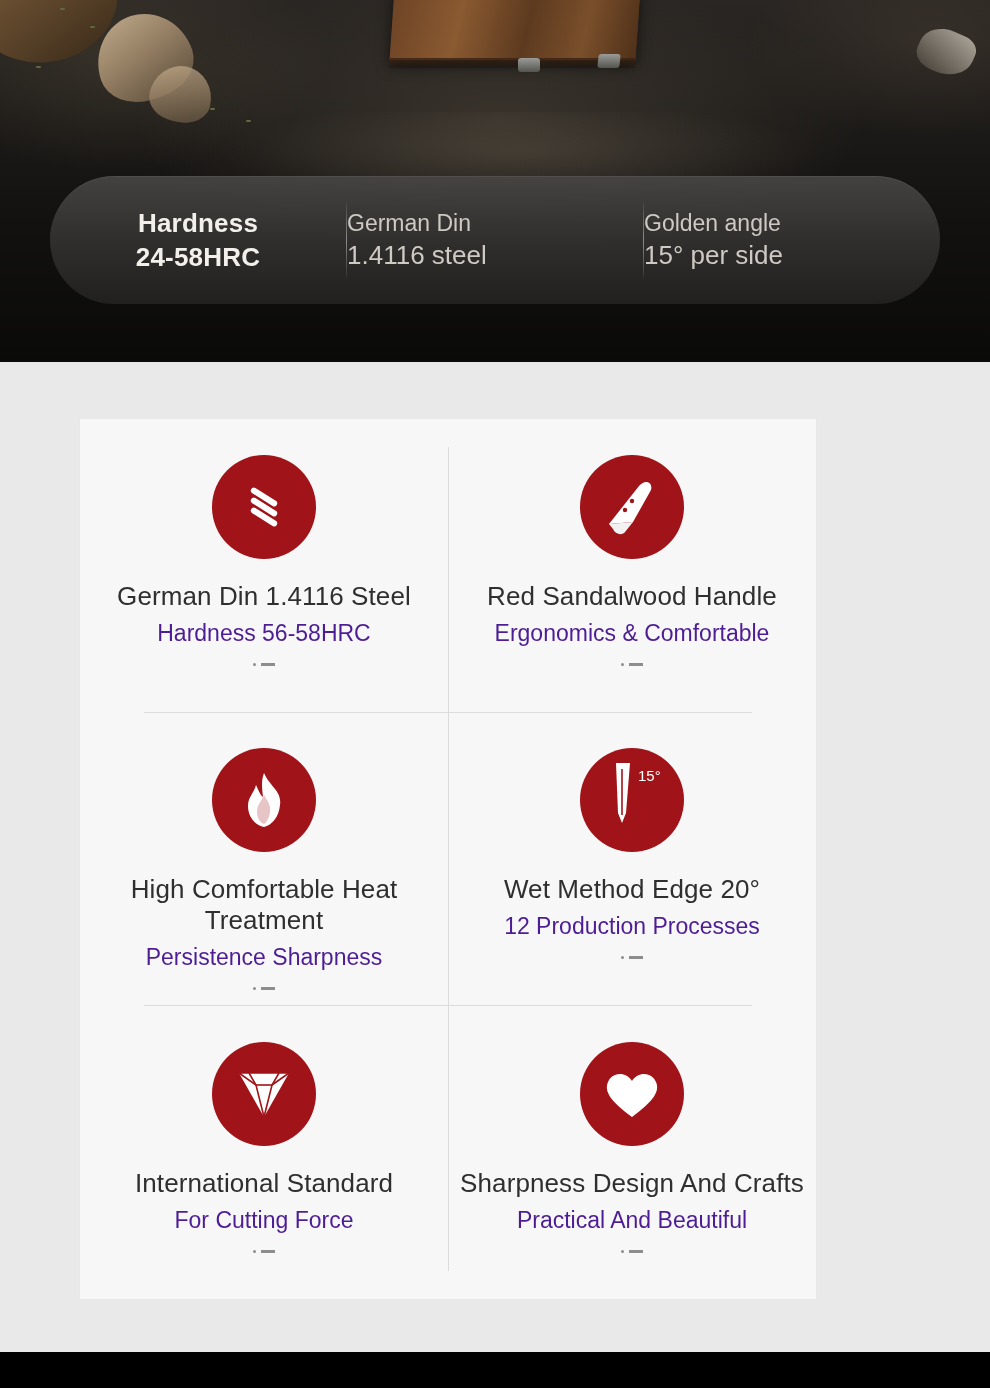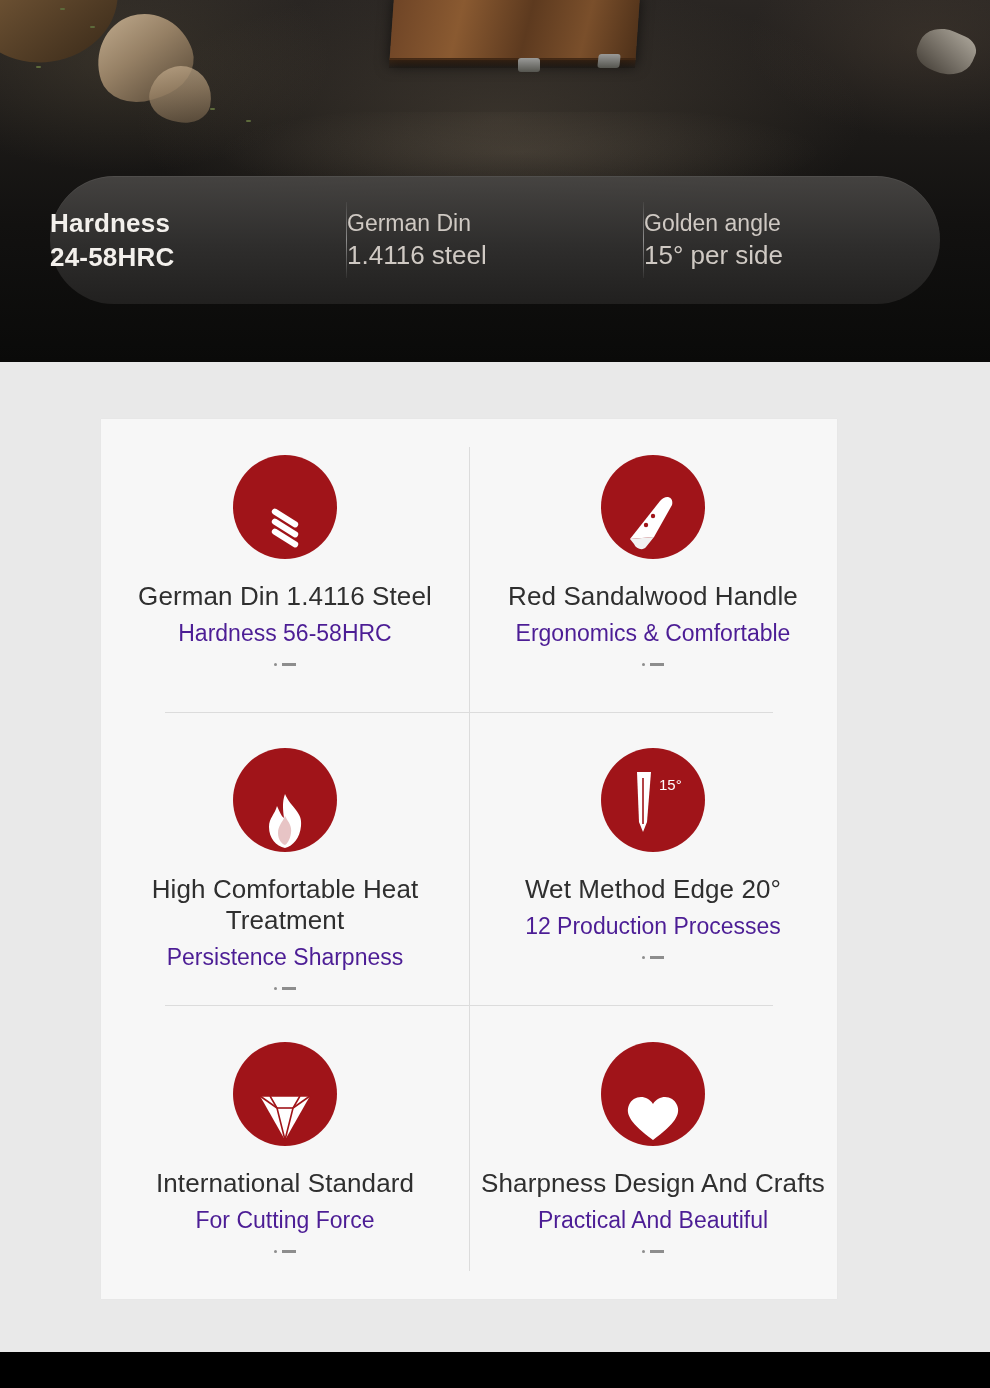--- a/index.html
+++ b/index.html
@@ -101,21 +101,21 @@
     display: flex;
     align-items: center;
     box-shadow: inset 0 1px 0 rgba(255,255,255,0.06);
   }
   .spec-cell {
     flex: 1;
     color: #e8e4e0;
     line-height: 1.32;
     position: relative;
   }
-  .spec-cell.first { text-align: left; }
+  .spec-cell.first { text-align: center; }
   .spec-cell.first .l1, .spec-cell.first .l2 {
     font-weight: bold;
     font-size: 26px;
     color: #f3f0ec;
     letter-spacing: .2px;
   }
   .spec-cell .l1 { font-size: 23px; color: #cfc9c3; }
   .spec-cell .l2 { font-size: 26px; color: #cfc9c3; }
   .spec-div {
     width: 1px;
@@ -129,21 +129,20 @@
     top: 362px; left: 0;
     width: 990px; height: 990px;
     background: #e9e9e9;
   }
   .card {
     position: absolute;
     left: 80px; top: 57px;
     width: 736px; height: 880px;
     background: #f7f7f7;
     box-shadow: 0 0 1px rgba(0,0,0,0.05);
-    margin-left: 21px;
   }
   .grid {
     position: absolute;
     inset: 0;
     display: grid;
     grid-template-columns: 1fr 1fr;
     grid-template-rows: 1fr 1fr 1fr;
   }
   .cell {
     position: relative;
@@ -168,21 +167,21 @@
     background: #dcdcdc;
   }
   .hline-1 { top: 293px; }
   .hline-2 { top: 586px; }
 
   .icon-circle {
     width: 104px; height: 104px;
     border-radius: 50%;
     background: #a01419;
     display: flex;
-    align-items: flex-end;
+    align-items: center;
     justify-content: center;
     position: relative;
   }
   .title {
     margin-top: 22px;
     font-size: 26px;
     color: #2f2f2f;
     font-weight: normal;
     letter-spacing: .1px;
     text-align: center;

